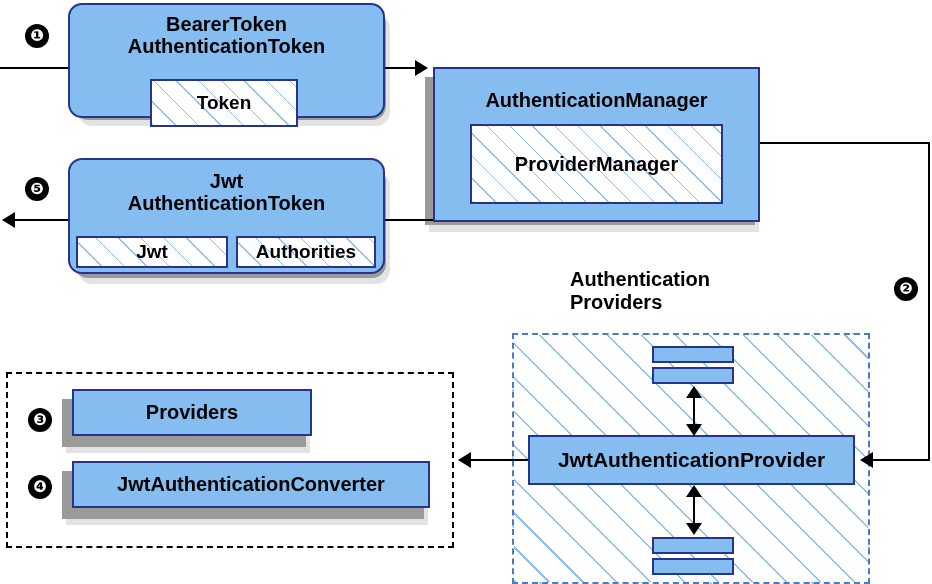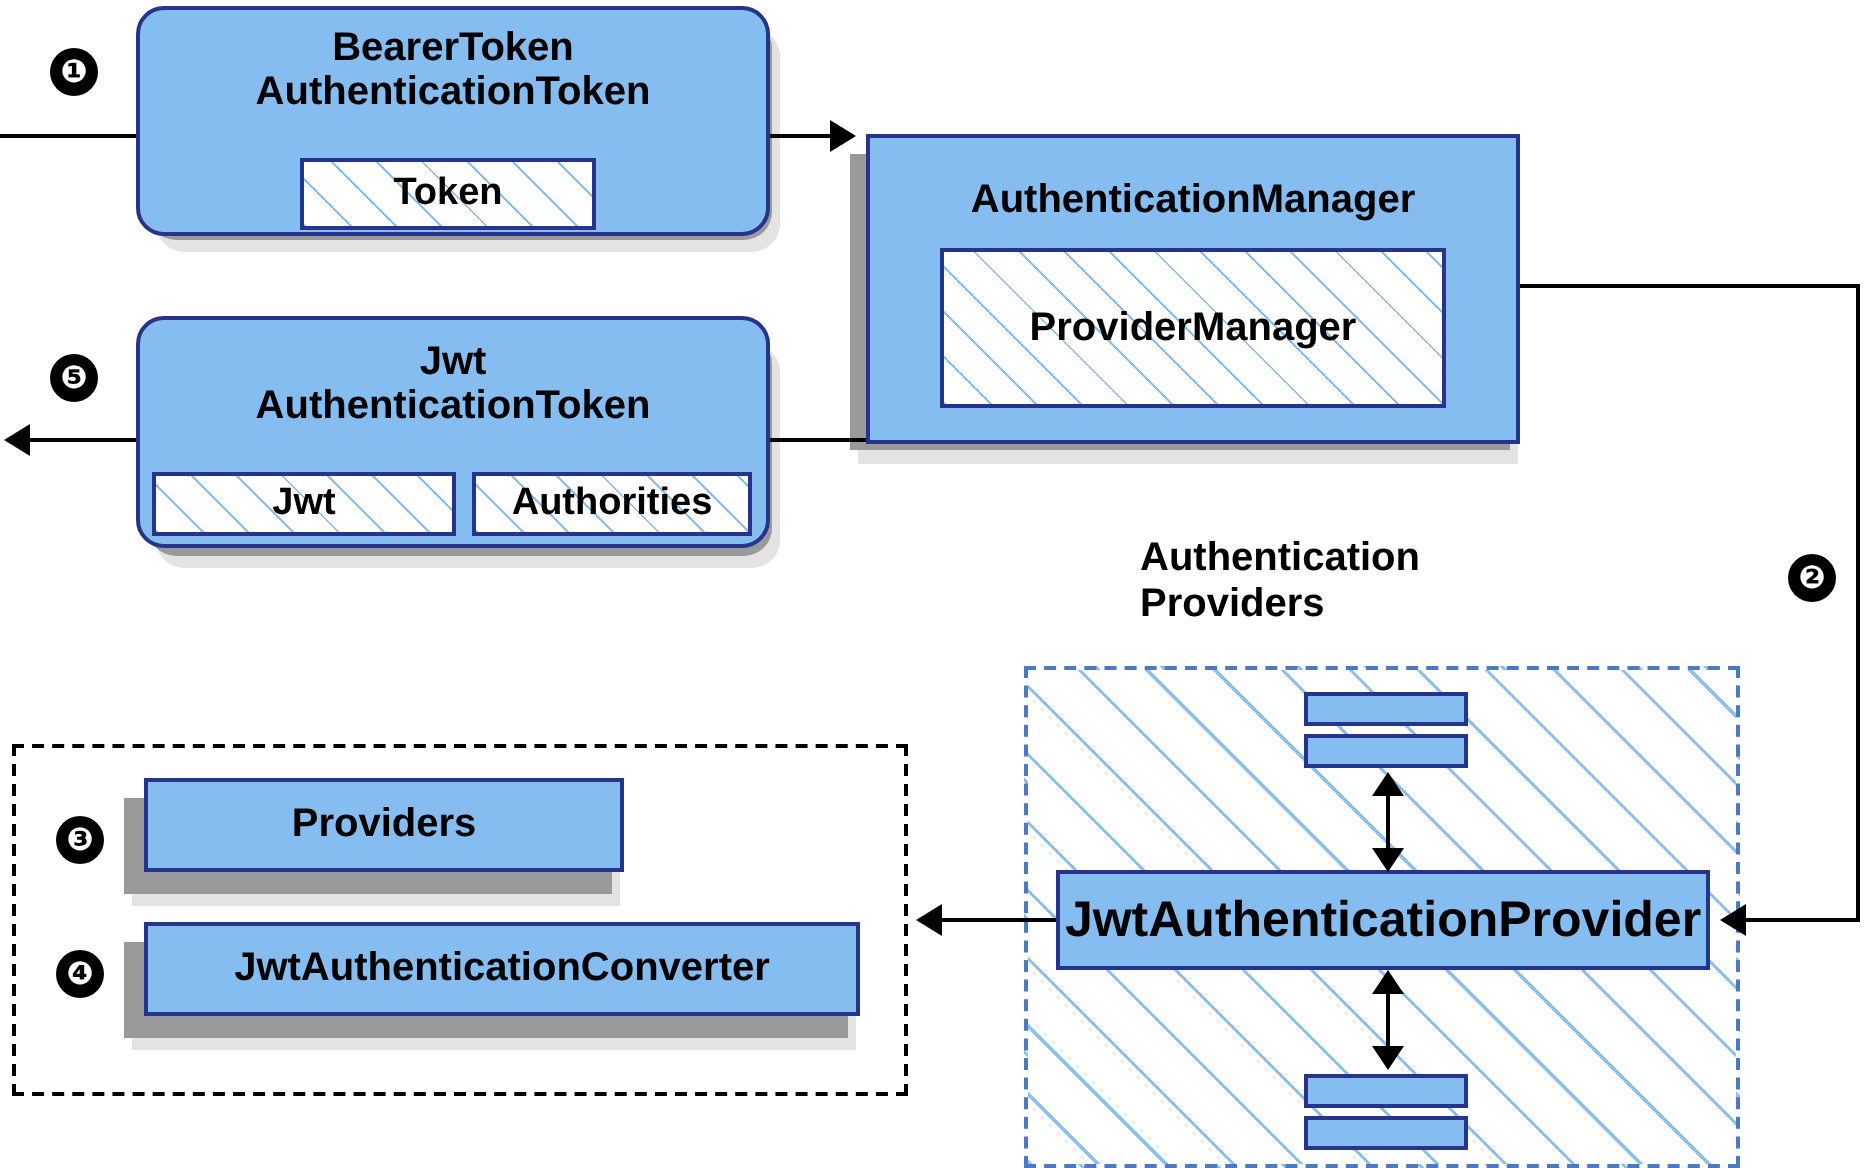--- a/index.html
+++ b/index.html
@@ -134,21 +134,21 @@
 
   <div class="line-h" style="left:0px;top:67px;width:70px;"></div>
   <div class="bullet" style="left:25px;top:24px;">❶</div>
 
   <div class="shadow-light rounded" style="left:78px;top:14px;width:312px;height:112px;"></div>
   <div class="shadow-dark rounded" style="left:74px;top:10px;width:312px;height:110px;"></div>
   <div class="node rounded" style="left:68px;top:3px;width:317px;height:115px;padding-top:8px;">
     <div class="title" style="font-size:20px;">BearerToken
 AuthenticationToken</div>
   </div>
-  <div class="slot" style="left:150px;top:79px;width:148px;height:36px;font-size:19px;">Token</div>
+  <div class="slot" style="left:150px;top:79px;width:148px;height:48px;font-size:19px;">Token</div>
 
   <div class="line-h" style="left:385px;top:67px;width:34px;"></div>
   <div class="arrow arrow-right" style="left:415px;top:60px;"></div>
 
   <div class="shadow-light" style="left:429px;top:82px;width:330px;height:150px;"></div>
   <div class="shadow-dark" style="left:425px;top:77px;width:330px;height:148px;"></div>
   <div class="node" style="left:433px;top:67px;width:327px;height:155px;padding-top:20px;">
     <div class="title" style="font-size:20px;">AuthenticationManager</div>
   </div>
   <div class="slot" style="left:470px;top:124px;width:253px;height:80px;font-size:20px;">ProviderManager</div>
@@ -182,21 +182,21 @@
   <div class="bar" style="left:652px;top:346px;width:82px;height:17px;"></div>
   <div class="bar" style="left:652px;top:367px;width:82px;height:17px;"></div>
 
   <div class="line-v" style="left:693px;top:390px;height:42px;"></div>
   <div class="arrow arrow-up" style="left:686px;top:386px;"></div>
   <div class="arrow arrow-down" style="left:686px;top:424px;"></div>
 
   <div class="shadow-light" style="left:524px;top:448px;width:330px;height:52px;"></div>
   <div class="shadow-dark" style="left:520px;top:444px;width:330px;height:50px;"></div>
   <div class="node" style="left:528px;top:435px;width:327px;height:50px;justify-content:center;">
-    <div class="title" style="font-size:25px;">JwtAuthenticationProvider</div>
+    <div class="title" style="font-size:21px;">JwtAuthenticationProvider</div>
   </div>
 
   <div class="line-v" style="left:693px;top:489px;height:42px;"></div>
   <div class="arrow arrow-up" style="left:686px;top:485px;"></div>
   <div class="arrow arrow-down" style="left:686px;top:523px;"></div>
 
   <div class="bar" style="left:652px;top:537px;width:82px;height:17px;"></div>
   <div class="bar" style="left:652px;top:558px;width:82px;height:17px;"></div>
 
   <div class="line-h" style="left:470px;top:459px;width:58px;"></div>

